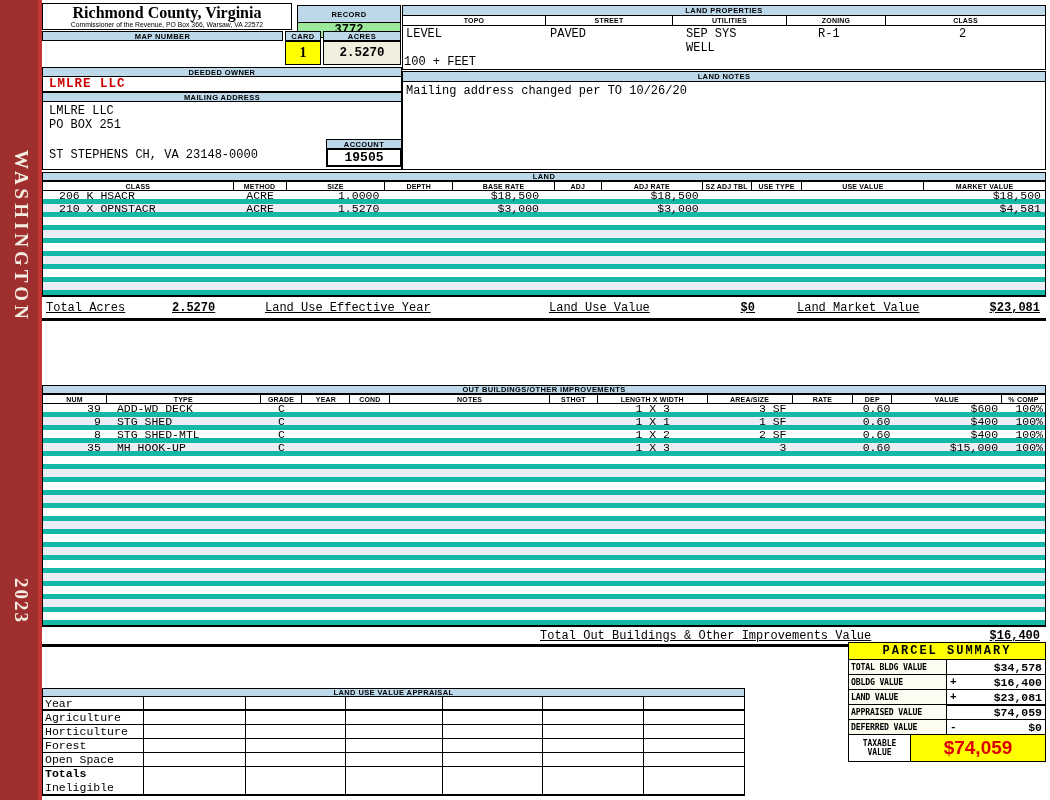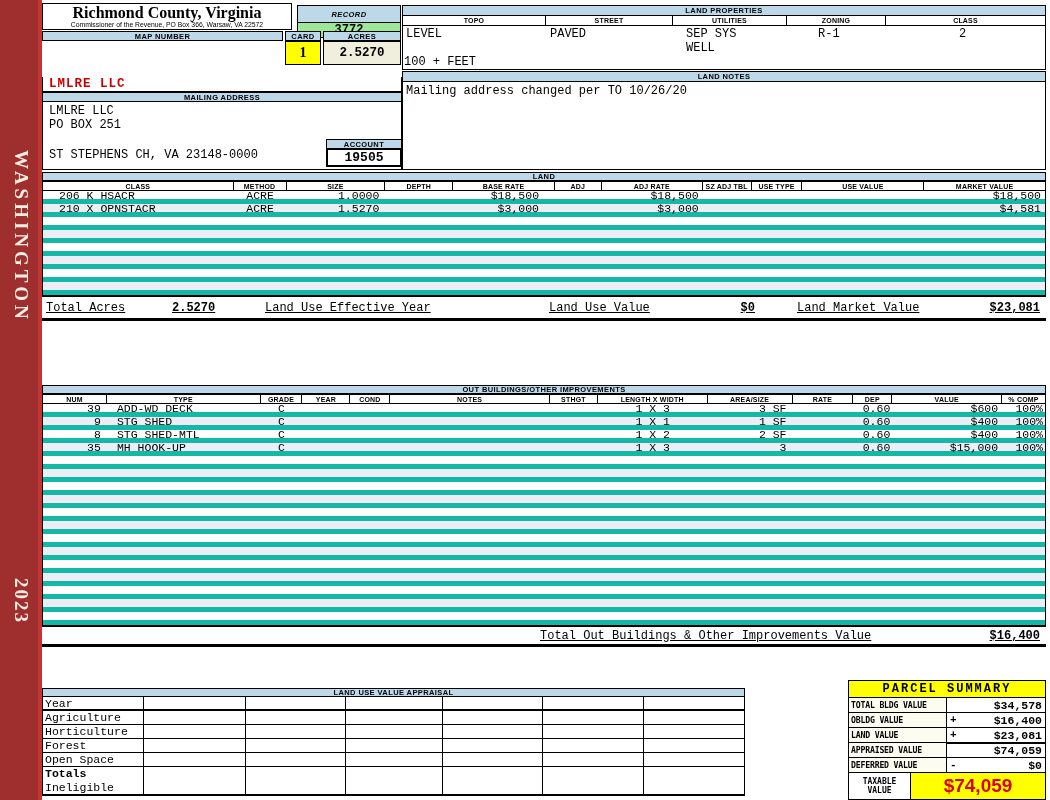--- a/index.html
+++ b/index.html
@@ -49,21 +49,21 @@
   .totalrow span { position:absolute; top:50%; transform:translateY(-50%); white-space:pre;text-decoration:underline; }
   .bold { font-weight:bold; }
 
   
   .lua-row { display:flex; height:14px; border-bottom:1px solid #000; background:#fff; }
   .lua-label { width:101px; border-right:1px solid #000; font-size:11.5px; line-height:13px; padding-left:2px; white-space:pre; }
   .lua-cell { border-right:1px solid #000; }
   .lua-cell:last-child { border-right:none; }
 
   
-  .ps { position:absolute; left:848px; top:680px; width:198px; border:1px solid #000; background:#fff; }
+  .ps { position:absolute; left:848px; top:642px; width:198px; border:1px solid #000; background:#fff; }
   .ps-title { height:17px; background:#FFFF00; border-bottom:1px solid #000; display:flex; align-items:center; justify-content:center;
               font-weight:bold; font-size:12px; letter-spacing:2px; font-family:"Liberation Mono", monospace; }
   .ps-row { display:flex; height:15px; border-bottom:1px solid #000; }
   .ps-label { width:98px; background:#FCFCF0; border-right:1px solid #000; font-family:"DejaVu Sans Mono", monospace;
               font-weight:bold; font-size:8.2px; line-height:14px; padding-left:2px; letter-spacing:-0.2px; }
   .ps-valwrap { flex:1; display:flex; align-items:center; }
   .ps-op { width:14px; padding-left:3px; font-size:11px; font-weight:bold; }
   .ps-val { flex:1; text-align:right; padding-right:3px; font-size:11.5px; font-weight:bold; }
   .ps-tax { display:flex; height:26px; background:#FFFF00; }
   .ps-taxlabel { width:62px; background:#fff; border-right:1px solid #000; display:flex; align-items:center; justify-content:center;
@@ -80,33 +80,34 @@
   <div class="sidebar-strip"></div>
   <div class="vtext" style="left:32px; top:150px; font-size:19px; letter-spacing:4px;">WASHINGTON</div>
   <div class="vtext" style="left:32px; top:578px; font-size:19px; letter-spacing:2px;">2023</div>
 
   <div class="abs" style="left:42px; top:3px; width:250px; height:27px; border:1px solid #000; text-align:center; background:#fff;">
     <div class="serif bold" style="font-size:16px; line-height:17px; font-weight:bold;">Richmond County, Virginia</div>
     <div class="sans" style="font-size:6.8px; line-height:7px;">Commissioner of the Revenue, PO Box 366, Warsaw, VA 22572</div>
   </div>
 
   <div class="abs" style="left:297px; top:5px; width:104px;">
-    <div class="bar" style="height:18px;font-style:italic;">RECORD</div>
+    <div class="bar" style="height:18px;">RECORD</div>
     <div style="height:15px; background:#9BE89B; border:1px solid #000; border-top:none; text-align:center;
                 font-weight:bold; font-size:12px; line-height:14px;">3772</div>
   </div>
 
   <div class="bar abs" style="left:42px; top:31px; width:241px; height:10px;">MAP NUMBER</div>
   <div class="bar abs" style="left:285px; top:31px; width:36px; height:10px;">CARD</div>
   <div class="bar abs" style="left:323px; top:31px; width:78px; height:10px;">ACRES</div>
   <div class="abs serif" style="left:285px; top:41px; width:36px; height:24px; background:#FFFF00; border:1px solid #000;
        text-align:center; font-weight:bold; font-size:14px; line-height:22px;">1</div>
   <div class="abs" style="left:323px; top:41px; width:78px; height:24px; background:#F0EFDD; border:1px solid #000;
        text-align:center; font-weight:bold; font-size:12.5px; line-height:22px;">2.5270</div>
 
+  <div class="bar abs" style="left:42px; top:67px; width:360px; height:10px;">DEEDED OWNER</div>
   <div class="abs" style="left:42px; top:77px; width:360px; height:15px; background:#fff; border:1px solid #000; border-top:none;
        color:#CC0000; font-weight:bold; font-size:12.5px; line-height:14px; padding-left:6px; letter-spacing:1px;">LMLRE LLC</div>
   <div class="bar abs" style="left:42px; top:92px; width:360px; height:10px;">MAILING ADDRESS</div>
   <div class="abs" style="left:42px; top:102px; width:360px; height:68px; background:#fff; border:1px solid #000; border-top:none;">
     <div style="position:absolute; left:6px; top:2px;  font-size:12px;">LMLRE LLC</div>
     <div style="position:absolute; left:6px; top:16px; font-size:12px;">PO BOX 251</div>
     <div style="position:absolute; left:6px; top:46px; font-size:12px;">ST STEPHENS CH, VA 23148-0000</div>
     <div style="position:absolute; left:283px; top:37px; width:76px;">
       <div class="bar" style="height:10px;">ACCOUNT</div>
       <div style="height:18px; background:#fff; border:2px solid #000; border-top:1px solid #000; text-align:center;

